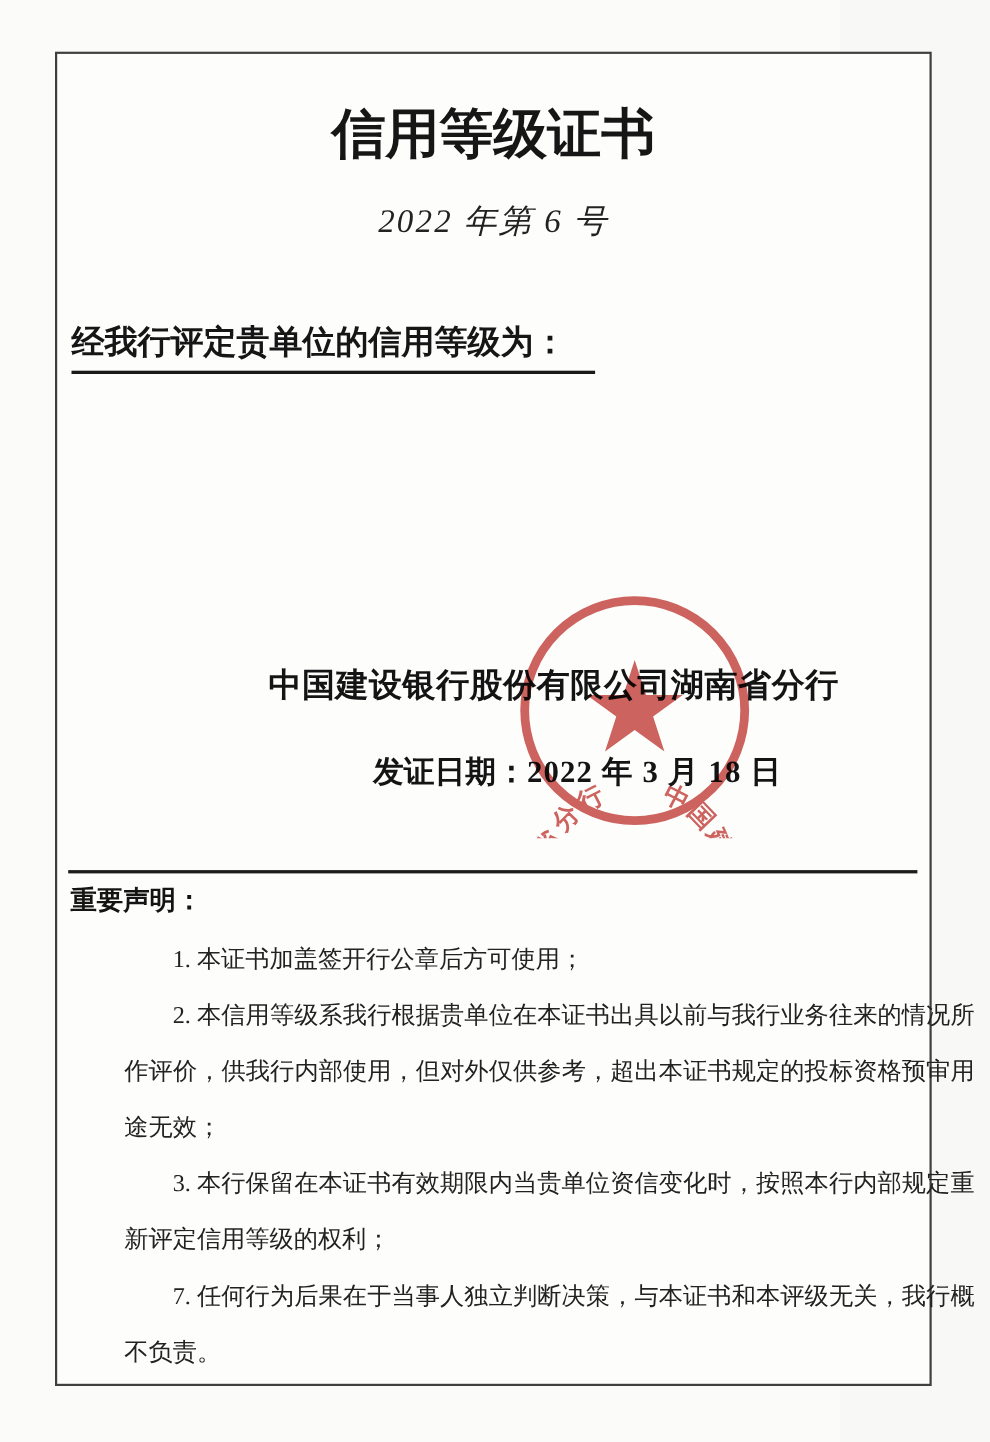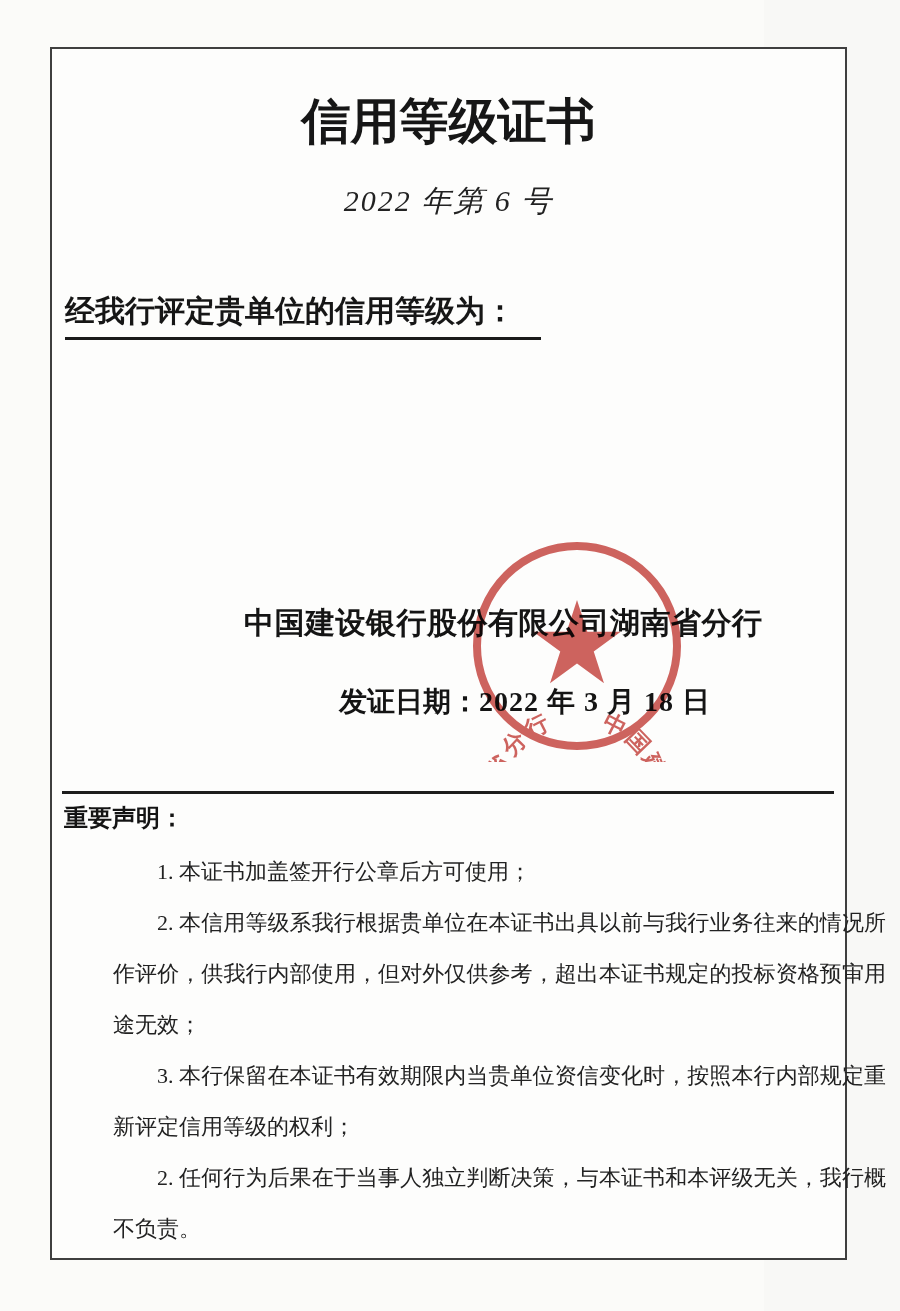--- a/index.html
+++ b/index.html
@@ -138,17 +138,17 @@
     </svg>
 
     <div class="separator"></div>
 
     <div class="notice-heading">重要声明：</div>
 
     <div class="notice-list">
         <p class="notice-item">1. 本证书加盖签开行公章后方可使用；</p>
         <p class="notice-item">2. 本信用等级系我行根据贵单位在本证书出具以前与我行业务往来的情况所作评价，供我行内部使用，但对外仅供参考，超出本证书规定的投标资格预审用途无效；</p>
         <p class="notice-item">3. 本行保留在本证书有效期限内当贵单位资信变化时，按照本行内部规定重新评定信用等级的权利；</p>
-        <p class="notice-item">2. 任何行为后果在于当事人独立判断决策，与本证书和本评级无关，我行概不负责。</p>
+        <p class="notice-item">7. 任何行为后果在于当事人独立判断决策，与本证书和本评级无关，我行概不负责。</p>
       </div>
 
   </div>
 </div>
 
 </body></html>

